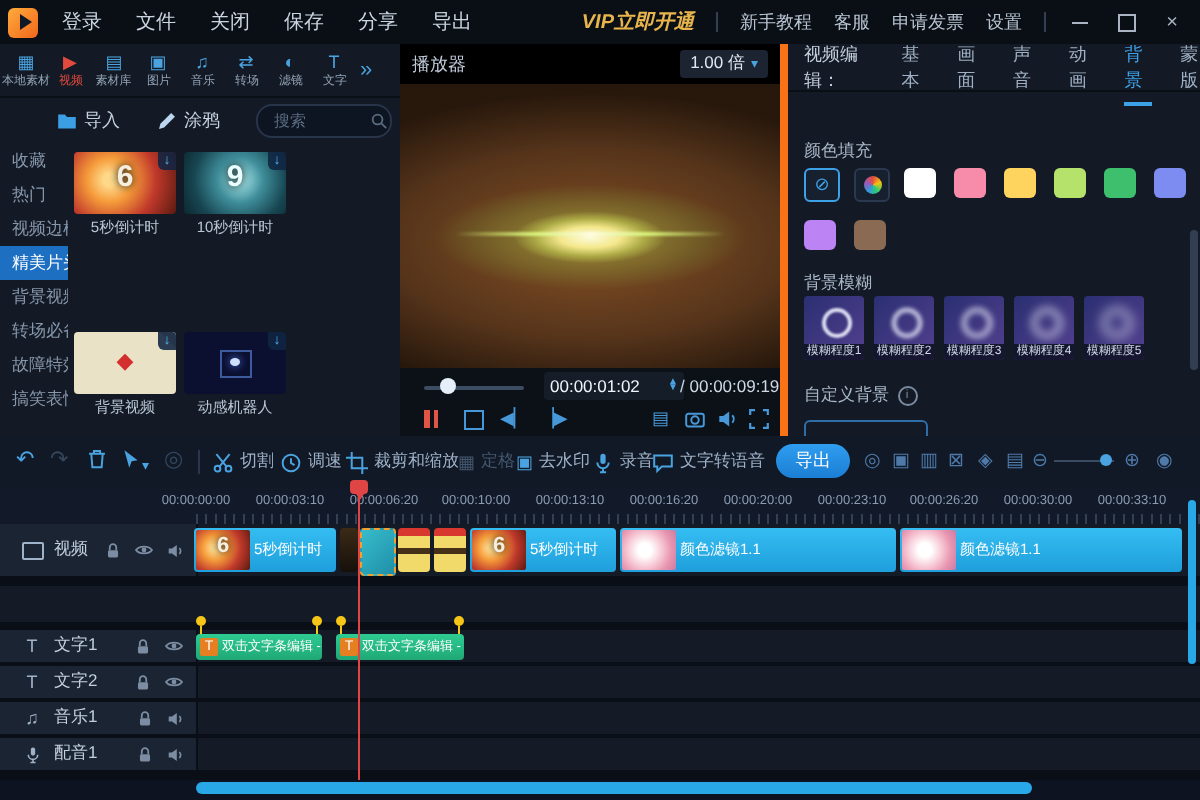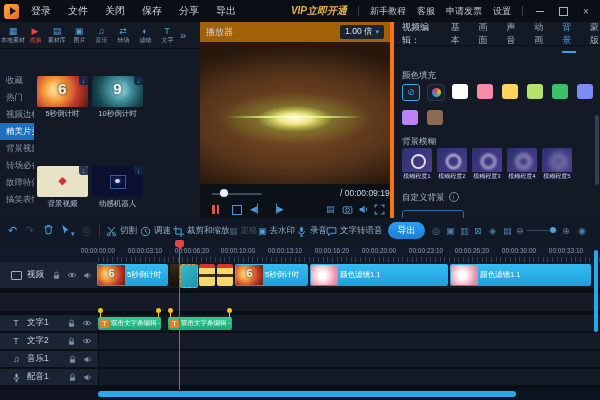--- a/index.html
+++ b/index.html
@@ -50,21 +50,21 @@
   .t-gold{background:#241705}
   .t-gold i{position:absolute;inset:0;background:repeating-linear-gradient(55deg,rgba(0,0,0,0) 0 4px,rgba(232,186,74,.85) 4px 6px,rgba(120,80,20,.45) 6px 10px)}
   .t-cream{background:#e9e2c6}
   .t-cream .dia{position:absolute;left:0;right:0;top:8px;text-align:center;font-size:11px;color:#d42f2f}
   .t-cream .fold{position:absolute;top:0;right:0;width:0;height:0;border-top:8px solid #b8b194;border-left:8px solid transparent}
   .t-robot{background:#0b1030}
   .t-robot .vf{position:absolute;left:18px;top:9px;width:14px;height:12px;border:1px solid rgba(90,130,220,.65)}
   .t-robot .dot{position:absolute;left:23px;top:13px;width:5px;height:4px;border-radius:50%;background:#cfe0ff;box-shadow:0 0 4px #4f79ff}
   
   .player{position:absolute;top:22px;left:200px;width:190px;height:196px;background:#0c1118}
-  .phead{position:absolute;top:0;left:0;right:0;height:20px;display:flex;align-items:center;justify-content:space-between;padding:0 6px;background:#a16207}
+  .phead{position:absolute;top:0;left:0;right:0;height:20px;display:flex;align-items:center;justify-content:space-between;padding:0 6px;background:#000000}
   .ptitle{font-size:9px;color:#c3cedd}
   .speed{height:14px;background:#1b2430;border-radius:2px;display:flex;align-items:center;gap:3px;padding:0 5px;font-size:8.5px;color:#dfe7f2}
   .speed .v{color:#4aa3e0;font-size:7px}
   .video{position:absolute;top:20px;left:0;right:0;height:142px;background:
      radial-gradient(ellipse 38px 13px at 50% 54%,rgba(255,255,225,.97),rgba(255,242,150,.9) 40%,rgba(215,230,95,.45) 72%,rgba(0,0,0,0) 100%),
      radial-gradient(ellipse 95px 32px at 50% 54%,rgba(175,215,80,.5),rgba(130,170,60,.22) 60%,rgba(0,0,0,0) 82%),
      radial-gradient(ellipse 160px 75px at 50% 56%,rgba(150,90,40,.85),rgba(90,55,28,.92) 62%,rgba(40,24,12,.95) 100%),
      radial-gradient(ellipse at 50% 115%,#3a2315,#241509 60%,#150c05)}
   .video .streak{position:absolute;left:14%;right:14%;top:52%;height:2px;background:linear-gradient(90deg,rgba(0,0,0,0),#d8f07a 30%,#fffce0 50%,#d8f07a 70%,rgba(0,0,0,0));filter:blur(.6px)}
   .pseek{position:absolute;top:162px;left:0;right:0;height:18px;display:flex;align-items:center}
@@ -273,20 +273,40 @@
       <div class="mtab">
           <span class="g">◐</span>
           <span class="l">滤镜</span>
         </div>
       <div class="mtab">
           <span class="g">T</span>
           <span class="l">文字</span>
         </div>
       <span class="more">»</span>
     </div>
+    <div class="msub">
+      <div class="btn" style="margin-left:28px">
+        <svg class="ic" width="11" height="11" style="color:#3d9fe3">
+            <use href="#i-folder"></use>
+          </svg>
+        <span>导入</span>
+      </div>
+      <div class="btn" style="margin-left:18px">
+        <svg class="ic" width="11" height="11" style="color:#bcd6ef">
+            <use href="#i-pencil"></use>
+          </svg>
+        <span>涂鸦</span>
+      </div>
+      <div class="search">
+        <input placeholder="搜索" style="">
+        <svg class="ic" width="9" height="9" style="color:#5a6b80;margin-left:2px">
+            <use href="#i-search"></use>
+          </svg>
+      </div>
+    </div>
     <div class="cats">
       <div class="cat">收藏</div>
       <div class="cat">热门</div>
       <div class="cat">视频边框</div>
       <div class="cat active">精美片头</div>
       <div class="cat">背景视频</div>
       <div class="cat">转场必备</div>
       <div class="cat">故障特效</div>
       <div class="cat">搞笑表情</div>
     </div>
@@ -330,20 +350,27 @@
         <span>1.00 倍</span>
         <span class="v">▾</span>
       </div>
     </div>
     <div class="video">
         <i class="streak"></i>
       </div>
     <div class="pseek">
       <i class="sline"></i>
       <i class="sknob"></i>
+      <div class="tcbox">
+        <span class="t">00:00:01:02</span>
+        <span class="stp">
+            <span>▲</span>
+            <span>▼</span>
+          </span>
+      </div>
       <span class="ttotal"><span>/</span> <span>00:00:09:19</span></span>
     </div>
     <div class="pbtns">
       <span class="pause">
           <i></i>
           <i></i>
         </span>
       <span class="stopb"></span>
       <span class="pstep" style="left:50px">◀▏</span>
       <span class="pstep" style="left:70px">▕▶</span>

